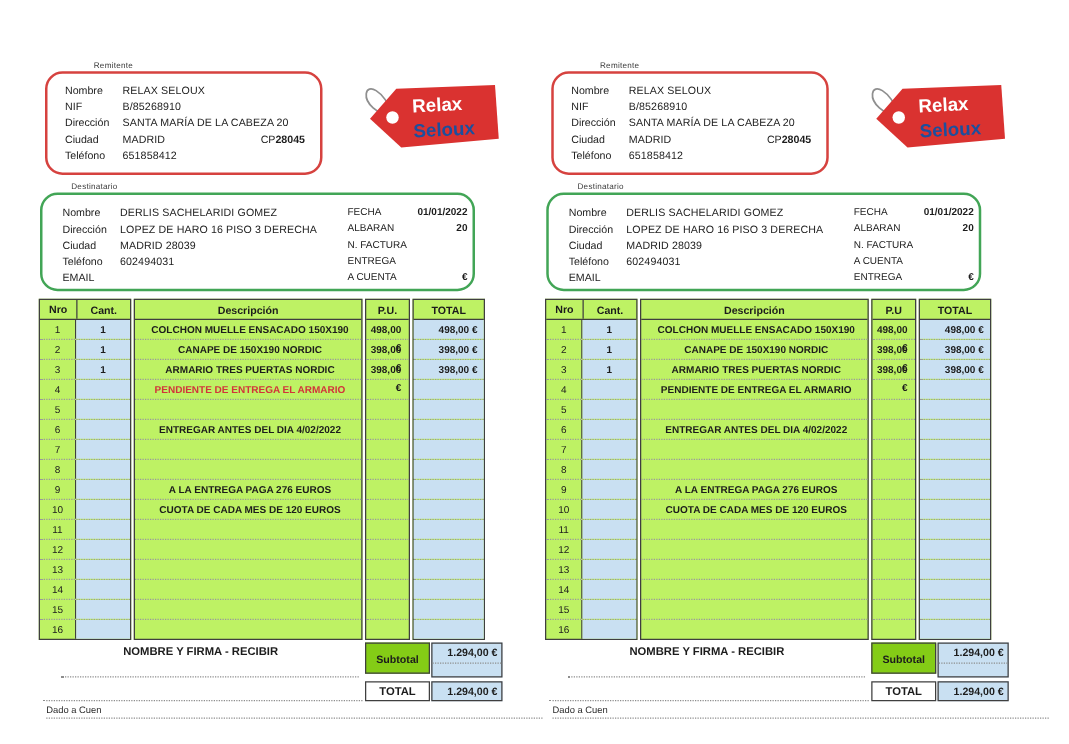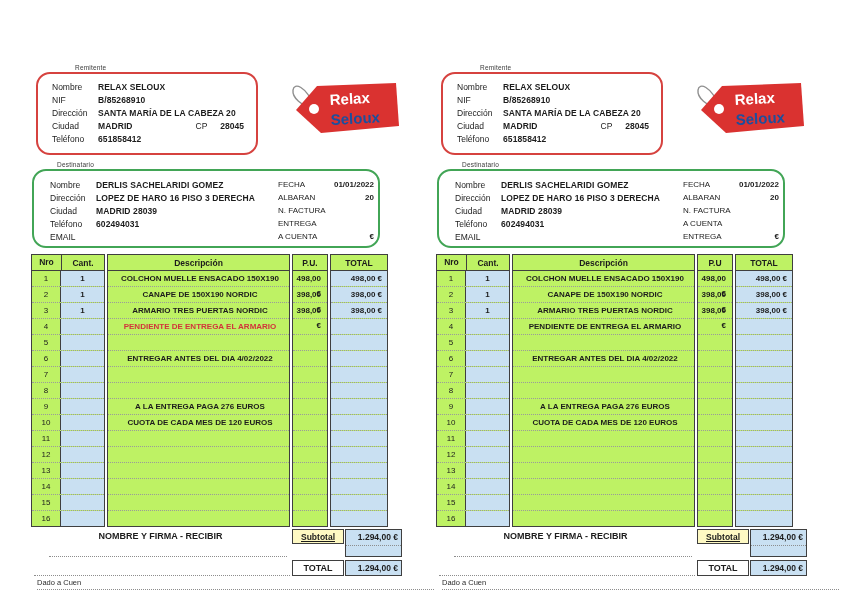--- a/index.html
+++ b/index.html
@@ -1,37 +1,37 @@
 <!DOCTYPE html>
 <html><head>
 <meta charset="utf-8">
 <style>
   html,body{margin:0;padding:0;}
   body{
     width:855px;height:595px;overflow:hidden;background:#ffffff;
     font-family:"Liberation Sans","DejaVu Sans",sans-serif;color:#1c1c1c;
     -webkit-font-smoothing:antialiased;
   }
-  .doc{position:absolute;top:64px;width:371px;height:510px;}
+  .doc{position:absolute;top:49px;width:371px;height:510px;}
   .doc-left{left:31px;}
   .doc-right{left:436px;}
 
   
   .sec-label{font-size:6.5px;color:#3a3a3a;height:8px;line-height:8px;letter-spacing:.2px;}
   .sec-label.remit{margin-left:44px;}
   .sec-label.dest{margin:6px 0 0 26px;}
 
   
   .remit-box{position:relative;margin-left:5px;width:222px;height:83px;
     border:2.5px solid #d6423f;border-radius:14px;box-sizing:border-box;
     padding:6px 0 0 14px;background:#fff;}
   .field-row{display:flex;align-items:center;height:13px;font-size:8.5px;position:relative;white-space:nowrap;}
   .f-label{width:46px;flex:0 0 46px;color:#222;}
-  .f-value{font-weight:bold;letter-spacing:.1px;text-align:right;}
-  .f-extra{position:absolute;right:12px;top:0;height:13px;display:flex;align-items:center;gap:13px;}
+  .f-value{font-weight:normal;letter-spacing:.1px;text-align:right;}
+  .f-extra{position:absolute;right:12px;top:0;height:13px;display:flex;align-items:center;gap:0;}
   .f-extra-label{color:#222;}
   .f-extra-value{font-weight:bold;}
 
   
   .tag-wrap{position:absolute;left:255px;top:10px;width:120px;height:66px;}
 
   
   .dest-box{position:relative;margin-left:1px;width:348px;height:79px;
     border:2.5px solid #42a556;border-radius:14px;box-sizing:border-box;
     padding:7px 0 0 16px;background:#fff;}
@@ -60,23 +60,23 @@
   .td-cant{flex:1;text-align:center;background:#c9e0f2;font-weight:600;}
   .td-desc{width:100%;padding-left:3px;font-weight:bold;white-space:nowrap;overflow:hidden;text-align:center;}
   .td-pu{width:100%;text-align:right;padding-right:6px;font-weight:600;}
   .td-total{width:100%;text-align:right;padding-right:5px;background:#c9e0f2;font-weight:600;}
 
   
   .footer{position:relative;height:64px;margin-top:2px;}
   .sig-area{position:absolute;left:0;top:1px;width:259px;text-align:center;
     font-size:9px;font-weight:bold;line-height:12.5px;}
   .sig-line{position:absolute;left:18px;top:27px;width:238px;border-top:1px dotted #8d8d8d;}
-  .subtotal-label{position:absolute;left:261px;top:0;width:52px;height:15px;
+  .subtotal-label{position:absolute;left:261px;top:0;width:52px;height:25px;
     border:1px solid #3f3f3f;box-sizing:border-box;font-size:8.5px;font-weight:bold;
-    display:flex;align-items:center;justify-content:center;background:#fef9c3;text-decoration:underline;}
+    display:flex;align-items:center;justify-content:center;background:#84cc16;}
   .subtotal-value{position:absolute;left:314px;top:0;width:57px;height:28px;
     border:1px solid #3f3f3f;box-sizing:border-box;background:#c9e0f2;font-size:8.5px;font-weight:600;}
   .subtotal-value .num{display:block;height:15px;line-height:15px;text-align:right;
     padding-right:3px;border-bottom:1px dotted #8d8d8d;}
   .total-label{position:absolute;left:261px;top:31px;width:52px;height:16px;
     border:1px solid #3f3f3f;box-sizing:border-box;font-size:9px;font-weight:bold;
     display:flex;align-items:center;justify-content:center;background:#fff;}
   .total-value{position:absolute;left:314px;top:31px;width:57px;height:16px;
     border:1px solid #3f3f3f;box-sizing:border-box;background:#c9e0f2;
     font-size:8.5px;font-weight:600;text-align:right;line-height:14px;padding-right:3px;}

